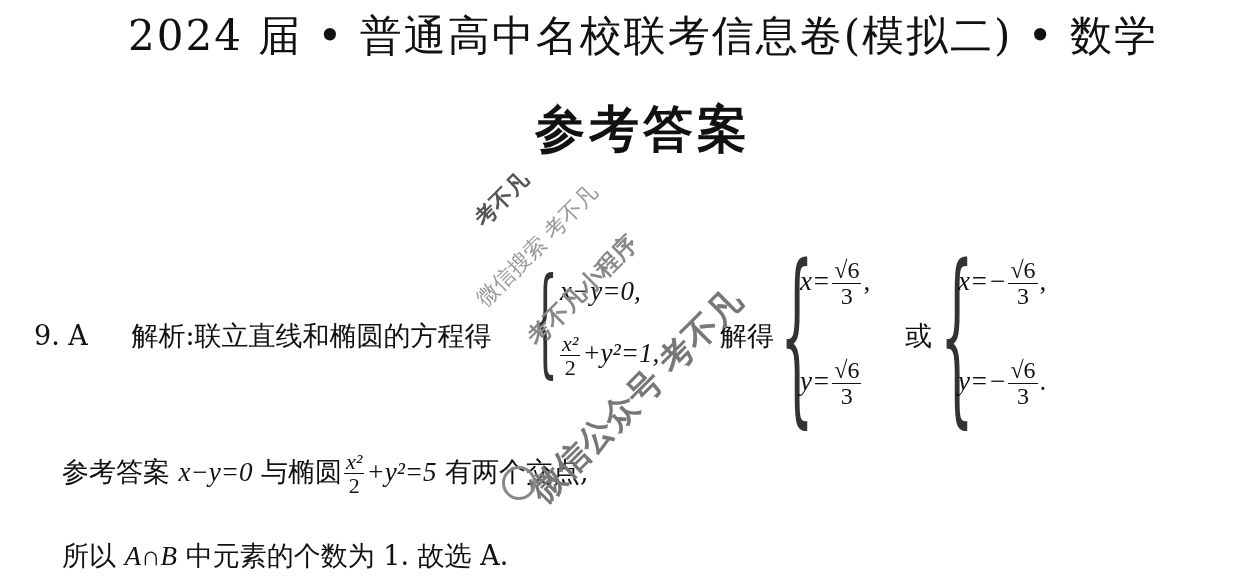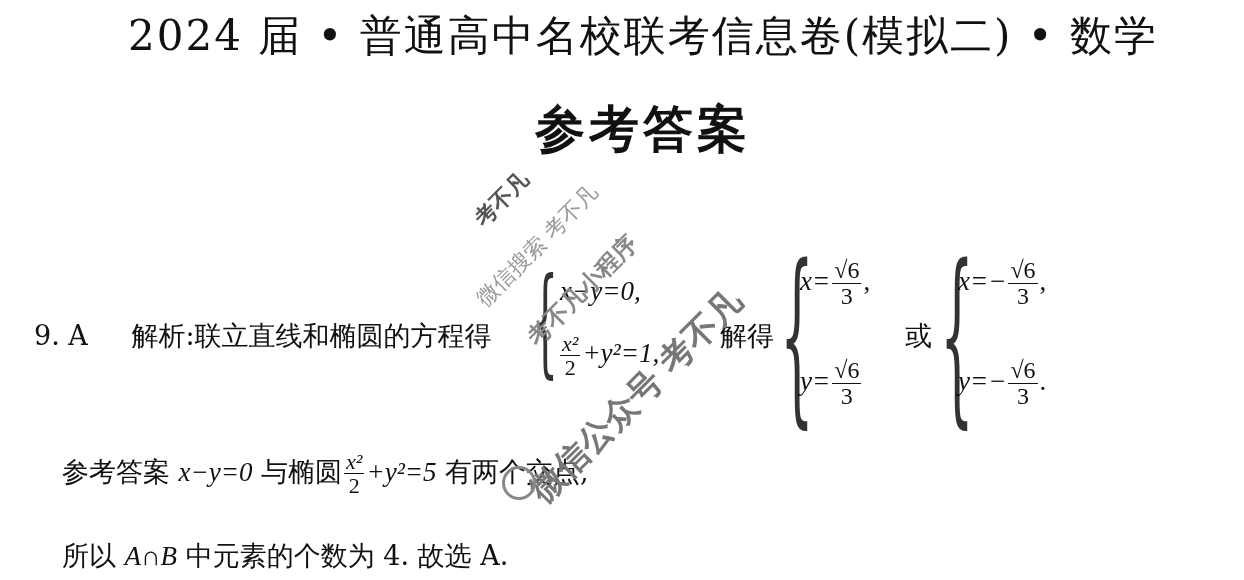--- a/index.html
+++ b/index.html
@@ -62,20 +62,20 @@
 <div class="line" style="left:62px; top:450px;">
   <span>参考答案</span>
   <span class="it">x−y=0</span>
   <span>与椭圆</span><span class="frac" style="font-size:22px;"><span class="num it">x²</span><span class="den">2</span></span><span class="it">+y²=5</span>
   <span>有两个交点,</span>
 </div>
 
 <div class="line" style="left:62px; top:538px;">
   <span>所以</span>
   <span class="it">A∩B</span>
-  <span>中元素的个数为 4. 故选 A.</span>
+  <span>中元素的个数为 1. 故选 A.</span>
 </div>
 
 <div class="wm" style="left:468px; top:212px; font-size:22px; color:#555; transform:rotate(-45deg);">考不凡</div>
 <div class="wm" style="left:470px; top:292px; font-size:22px; color:#999; font-weight:normal; transform:rotate(-45deg);">微信搜索 考不凡</div>
 <div class="wm" style="left:520px; top:330px; font-size:24px; color:#888; transform:rotate(-45deg);">考不凡小程序</div>
 <div class="wm" style="left:520px; top:480px; font-size:34px; color:#777; transform:rotate(-45deg);">微信公众号 考不凡</div>
 <div class="wm" style="left:502px; top:466px; width:28px; height:28px; border:3px solid #888; border-radius:50%;"></div>
 
 </body></html>

